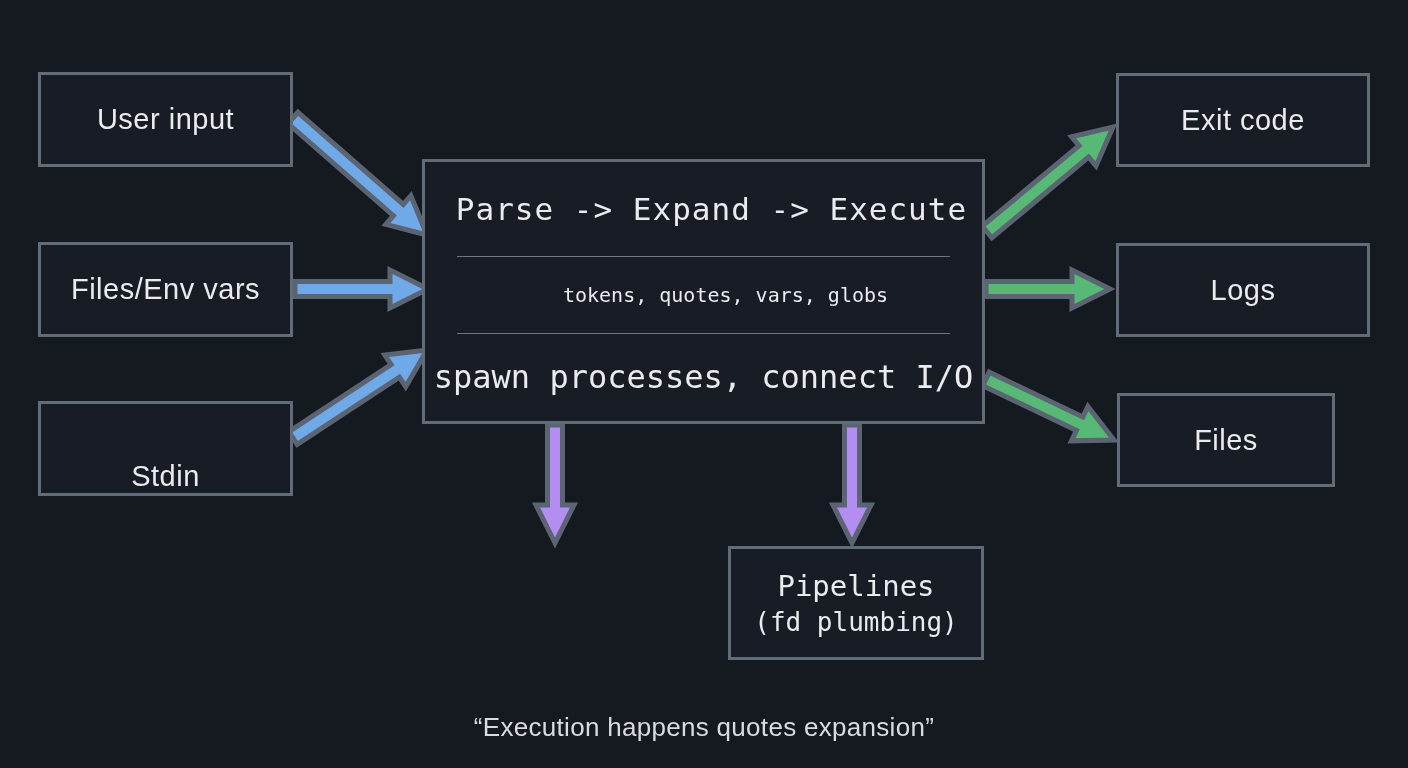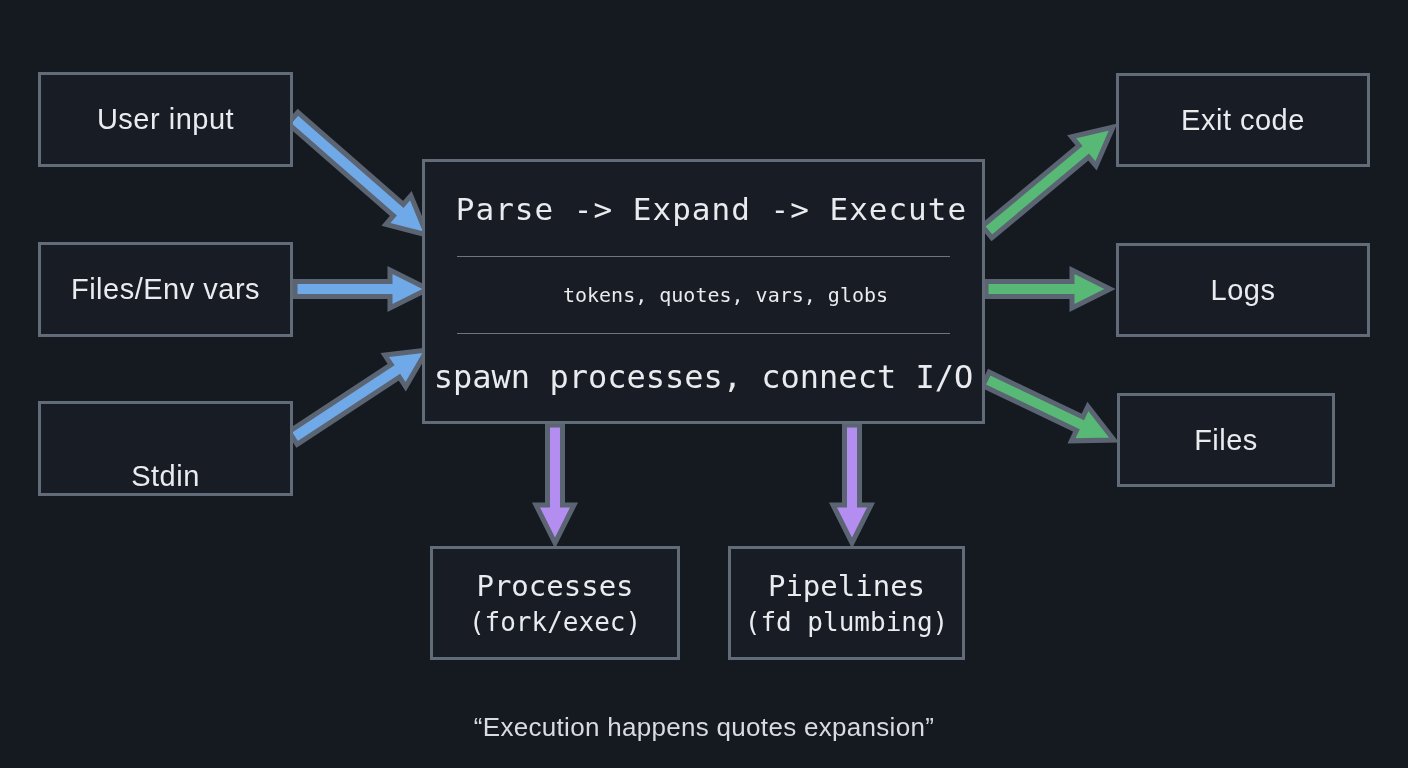--- a/index.html
+++ b/index.html
@@ -68,21 +68,21 @@
   .center-bot{height:88px;font-size:32px;}
   .center-divider{
     border:none;
     border-top:1.5px solid var(--divider);
     margin:0 32px;
     opacity:.75;
   }
 
   
   .n-processes    {left:430px; top:546px; width:250px; height:114px;}
-  .n-pipelines    {left:728px; top:546px; width:237px; height:114px;}
+  .n-pipelines    {left:728px; top:546px; width:256px; height:114px;}
   .bottom-inner{
     display:flex;flex-direction:column;gap:4px;
     font-family:"DejaVu Sans Mono","Liberation Mono",monospace;
   }
   .bottom-title{font-size:29px;}
   .bottom-sub{font-size:26px;}
 
   .caption{
     position:absolute;
     left:0; right:0; top:712px;
@@ -149,26 +149,20 @@
   <div class="node n-logs">
     <span class="io-label">Logs</span>
   </div>
   <div class="node n-exit-code">
     <span class="io-label">Exit code</span>
   </div>
   <div class="node n-files-out">
     <span class="io-label">Files</span>
   </div>
 
-  <div class="node n-processes">
-    <div class="bottom-inner">
-      <div class="bottom-title">Processes</div>
-      <div class="bottom-sub">(fork/exec)</div>
-    </div>
-  </div>
   <div class="node n-pipelines">
     <div class="bottom-inner">
       <div class="bottom-title">Pipelines</div>
       <div class="bottom-sub">(fd plumbing)</div>
     </div>
   </div>
 
   <div class="caption">“Execution happens quotes expansion”</div>
 
 </div>

